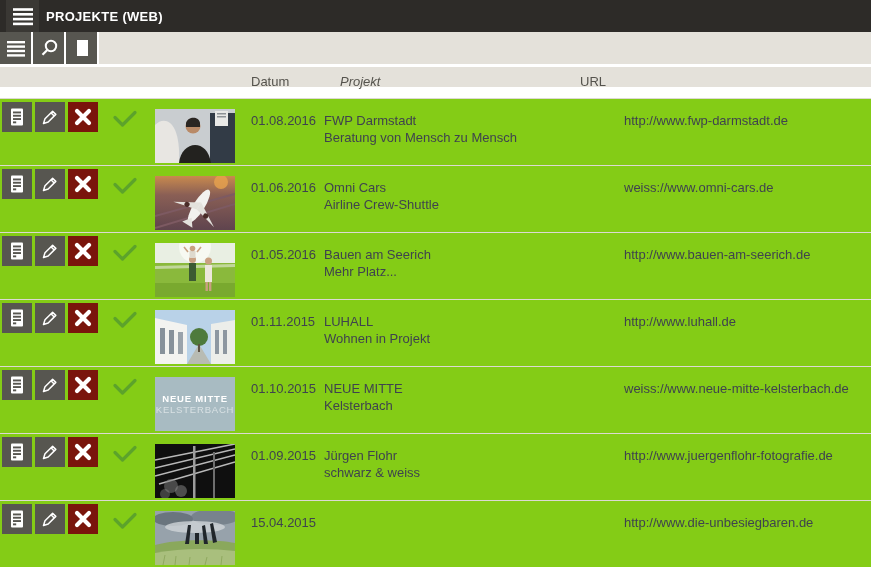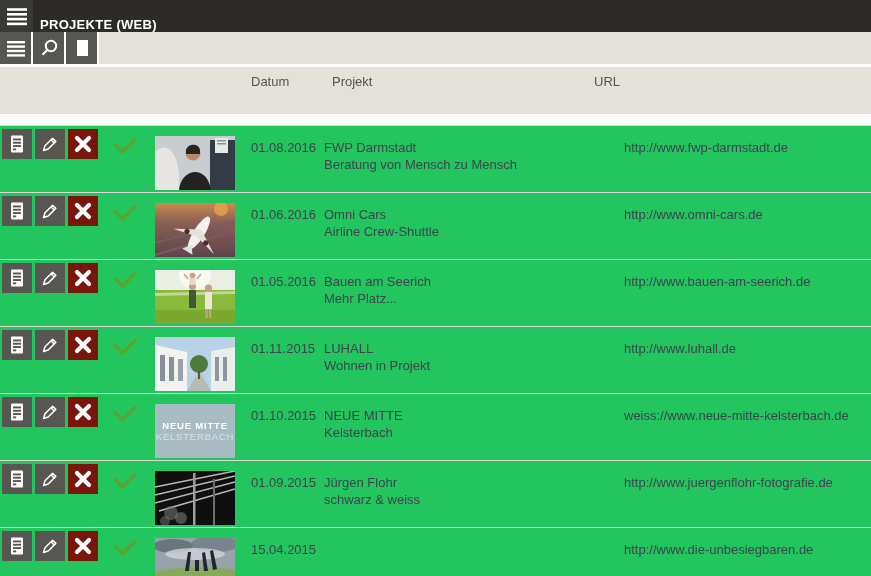--- a/index.html
+++ b/index.html
@@ -2,36 +2,36 @@
 <html><head>
 <meta charset="utf-8">
 <style>
   html,body{margin:0;padding:0;}
   body{
     width:871px;height:576px;overflow:hidden;background:#fff;
     font-family:"Liberation Sans", sans-serif;
     -webkit-font-smoothing:antialiased;
   }
   
-  .titlebar{height:32px;background:#2d2b28;display:flex;align-items:flex-end;}
+  .titlebar{height:32px;background:#2d2b28;display:flex;align-items:center;padding-left:6px;}
   .menu-btn{width:33px;height:32px;background:#3a3834;border:none;padding:0;
     display:flex;align-items:center;justify-content:center;cursor:pointer;}
   .titlebar-title{color:#ffffff;font-weight:bold;font-size:13px;margin-left:7px;letter-spacing:.3px;}
   
   .toolbar{height:32px;background:#e4e1da;border-bottom:3px solid #ffffff;display:flex;}
   .toolbar-group{display:flex;background:#ffffff;}
   .tool-btn{width:31px;height:32px;background:#575650;border:none;padding:0;margin-right:2px;
     display:flex;align-items:center;justify-content:center;cursor:pointer;}
   
-  .colheader{height:47px;background:#e4e1da;position:relative;}
+  .colheader{height:20px;background:#e4e1da;position:relative;}
   .colheader span{position:absolute;top:0;line-height:29px;font-size:13px;color:#55534d;}
-  .col-datum-h{left:251px;} .col-projekt-h{left:332px;} .col-url-h{left:594px;}
+  .col-datum-h{left:251px;} .col-projekt-h{left:340px;font-style:italic;} .col-url-h{left:580px;}
   .header-spacer{height:11px;background:#fff;}
   
-  .row{height:67px;box-sizing:border-box;border-top:1px solid #dcd9d2;position:relative;background:#22c55e;}
+  .row{height:67px;box-sizing:border-box;border-top:1px solid #dcd9d2;position:relative;background:#84cc16;}
   .actions{position:absolute;left:2px;top:3px;display:flex;}
   .action-btn{width:30px;height:30px;border:none;padding:0;margin-right:3px;cursor:pointer;
     display:flex;align-items:center;justify-content:center;}
   .action-btn.gray{background:#575650;}
   .action-btn.red{background:#7a150c;}
   .check{position:absolute;left:112px;top:11px;width:26px;height:18px;cursor:pointer;}
   .thumb{position:absolute;left:155px;top:10px;width:80px;height:54px;cursor:pointer;display:block;}
   .cell{position:absolute;top:13px;font-size:13px;color:#3f434e;line-height:17px;}
   .cell-date{left:251px;}
   .cell-project{left:324px;width:240px;}
@@ -182,21 +182,21 @@
           <circle cx="33" cy="35" r="2.6" fill="#4a2c28"></circle>
           <circle cx="55" cy="35" r="2.6" fill="#4a2c28"></circle>
           <path d="M44 44 L38 52 L50 52 Z" fill="#e3e1dc"></path>
         </g>
       </svg>
     <div class="cell cell-date">01.06.2016</div>
     <div class="cell cell-project">
       <div>Omni Cars</div>
       <div>Airline Crew-Shuttle</div>
     </div>
-    <div class="cell cell-url">http://www.omni-cars.de</div>
+    <div class="cell cell-url">weiss://www.omni-cars.de</div>
   </div>
 
   <div class="row">
     <div class="actions">
       <button class="action-btn gray">
         <svg width="22" height="22" viewBox="0 0 22 22">
           <rect x="5" y="2.5" width="12" height="17" rx="1" fill="#ffffff"></rect>
           <rect x="7" y="5.5" width="8" height="1.9" fill="#575650"></rect>
           <rect x="7" y="8.8" width="8" height="1.9" fill="#575650"></rect>
           <rect x="7" y="12.1" width="8" height="1.9" fill="#575650"></rect>

